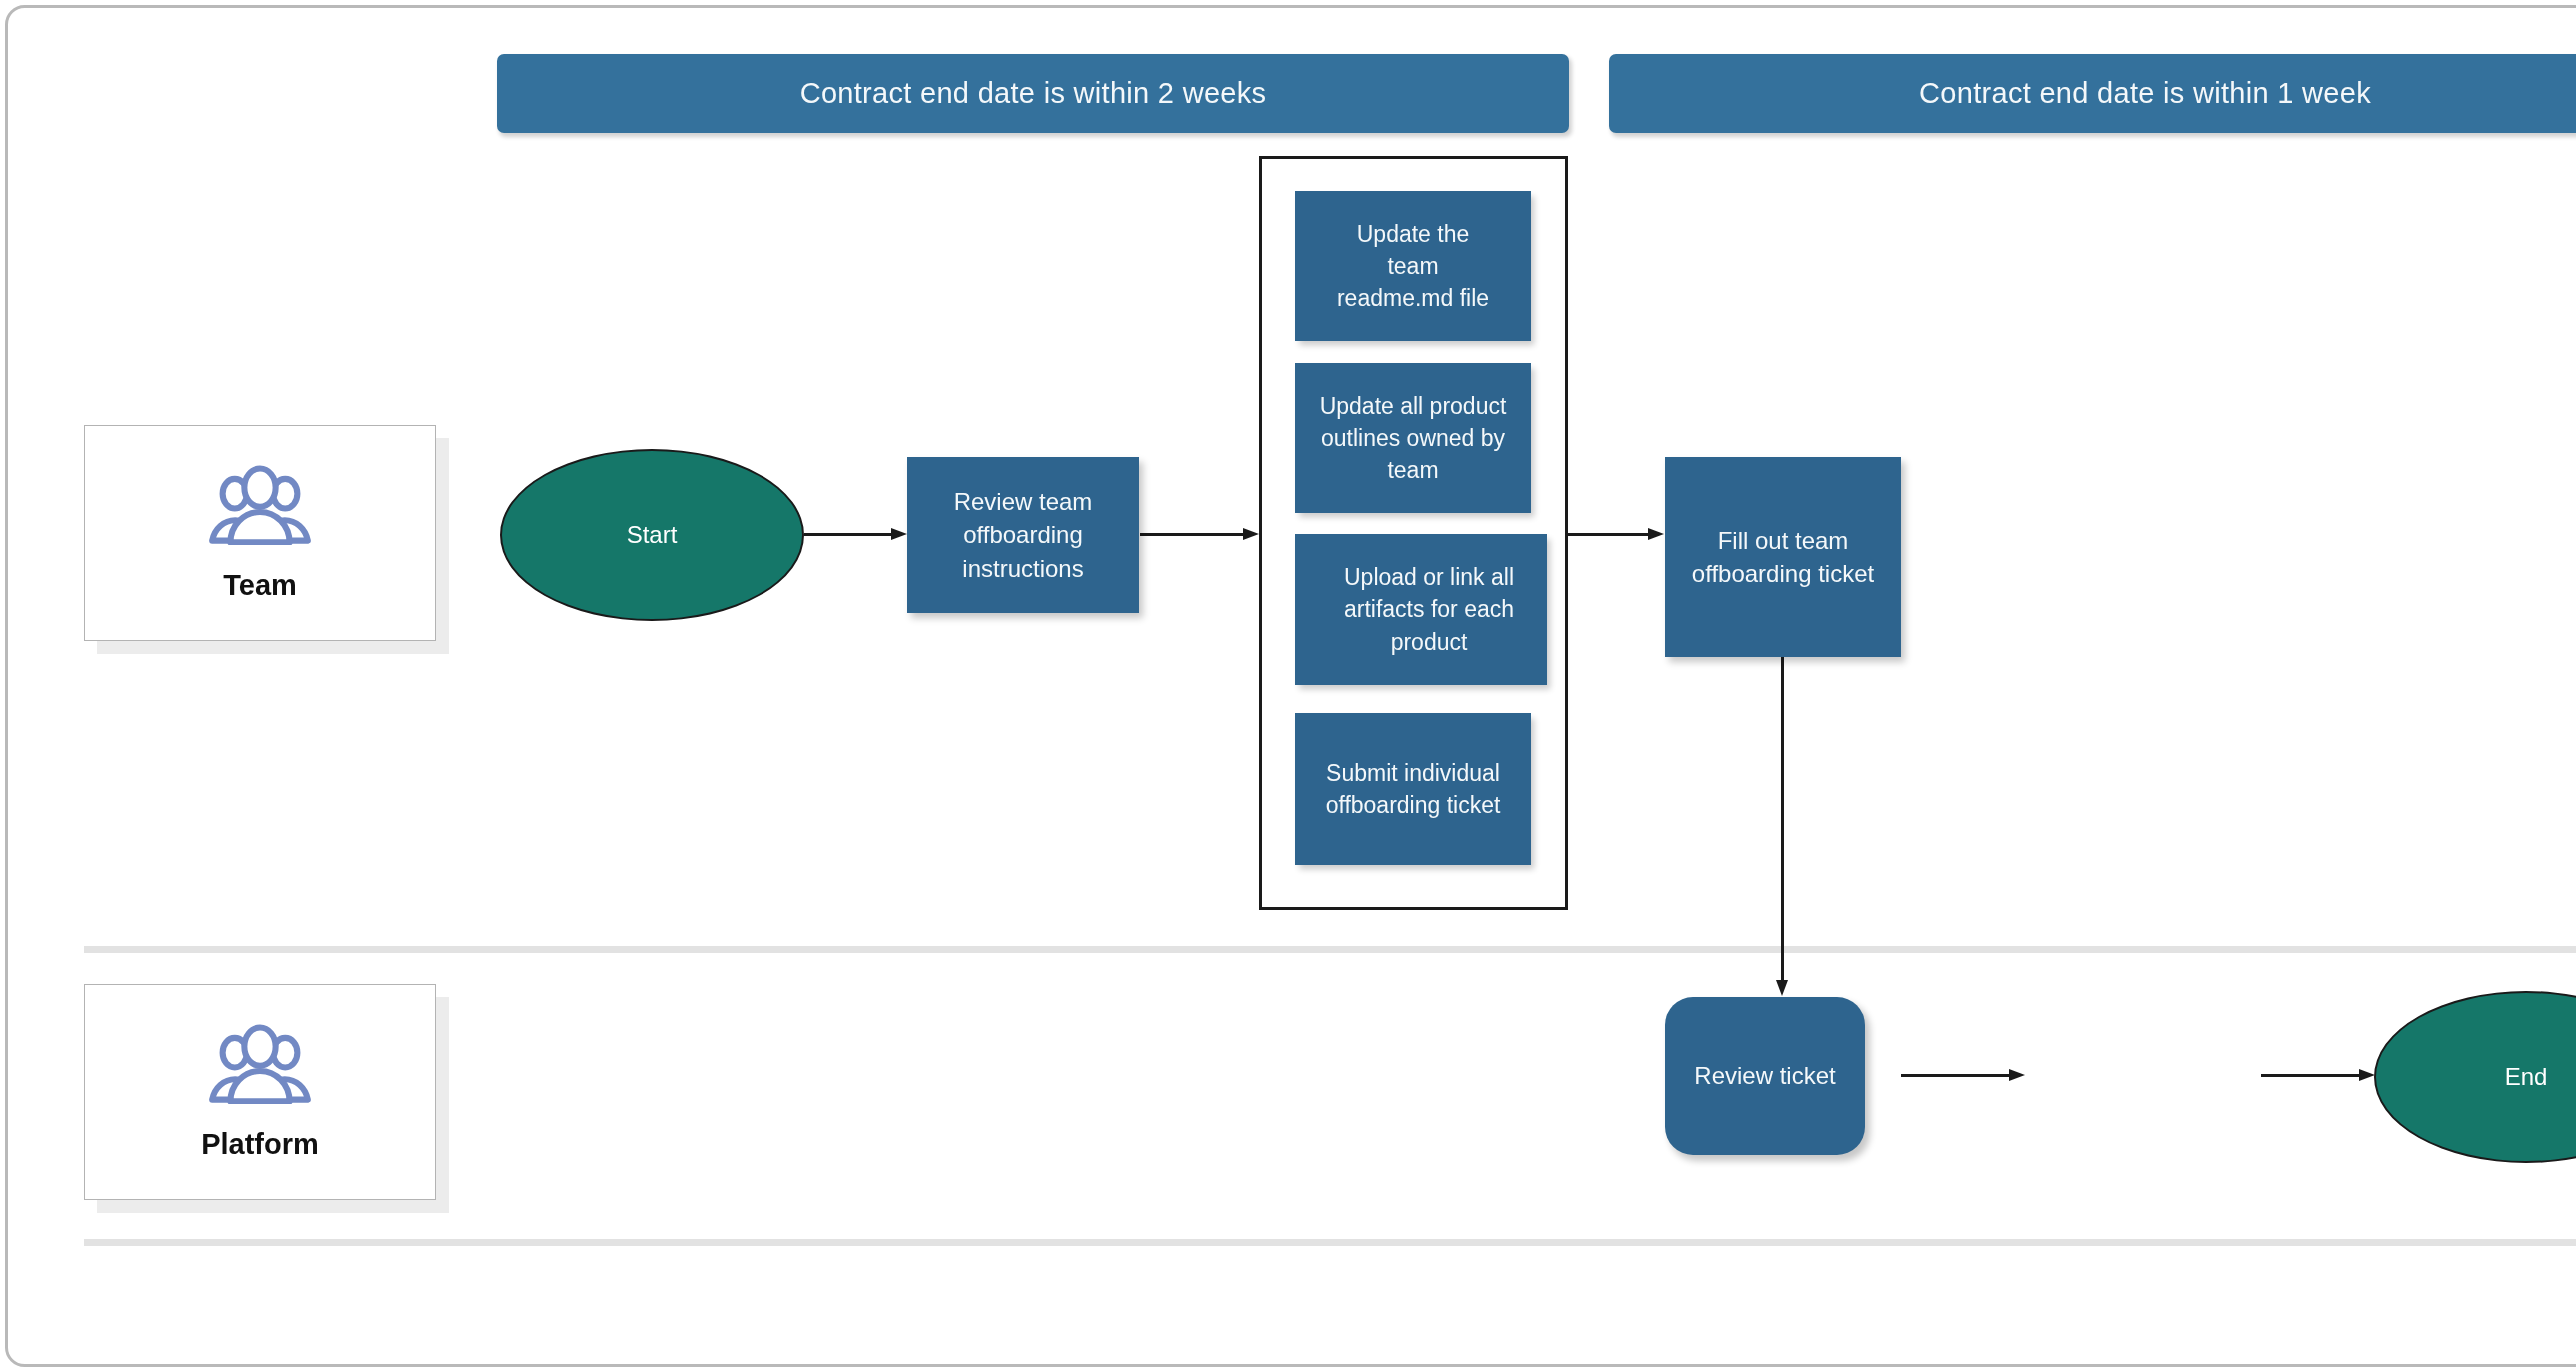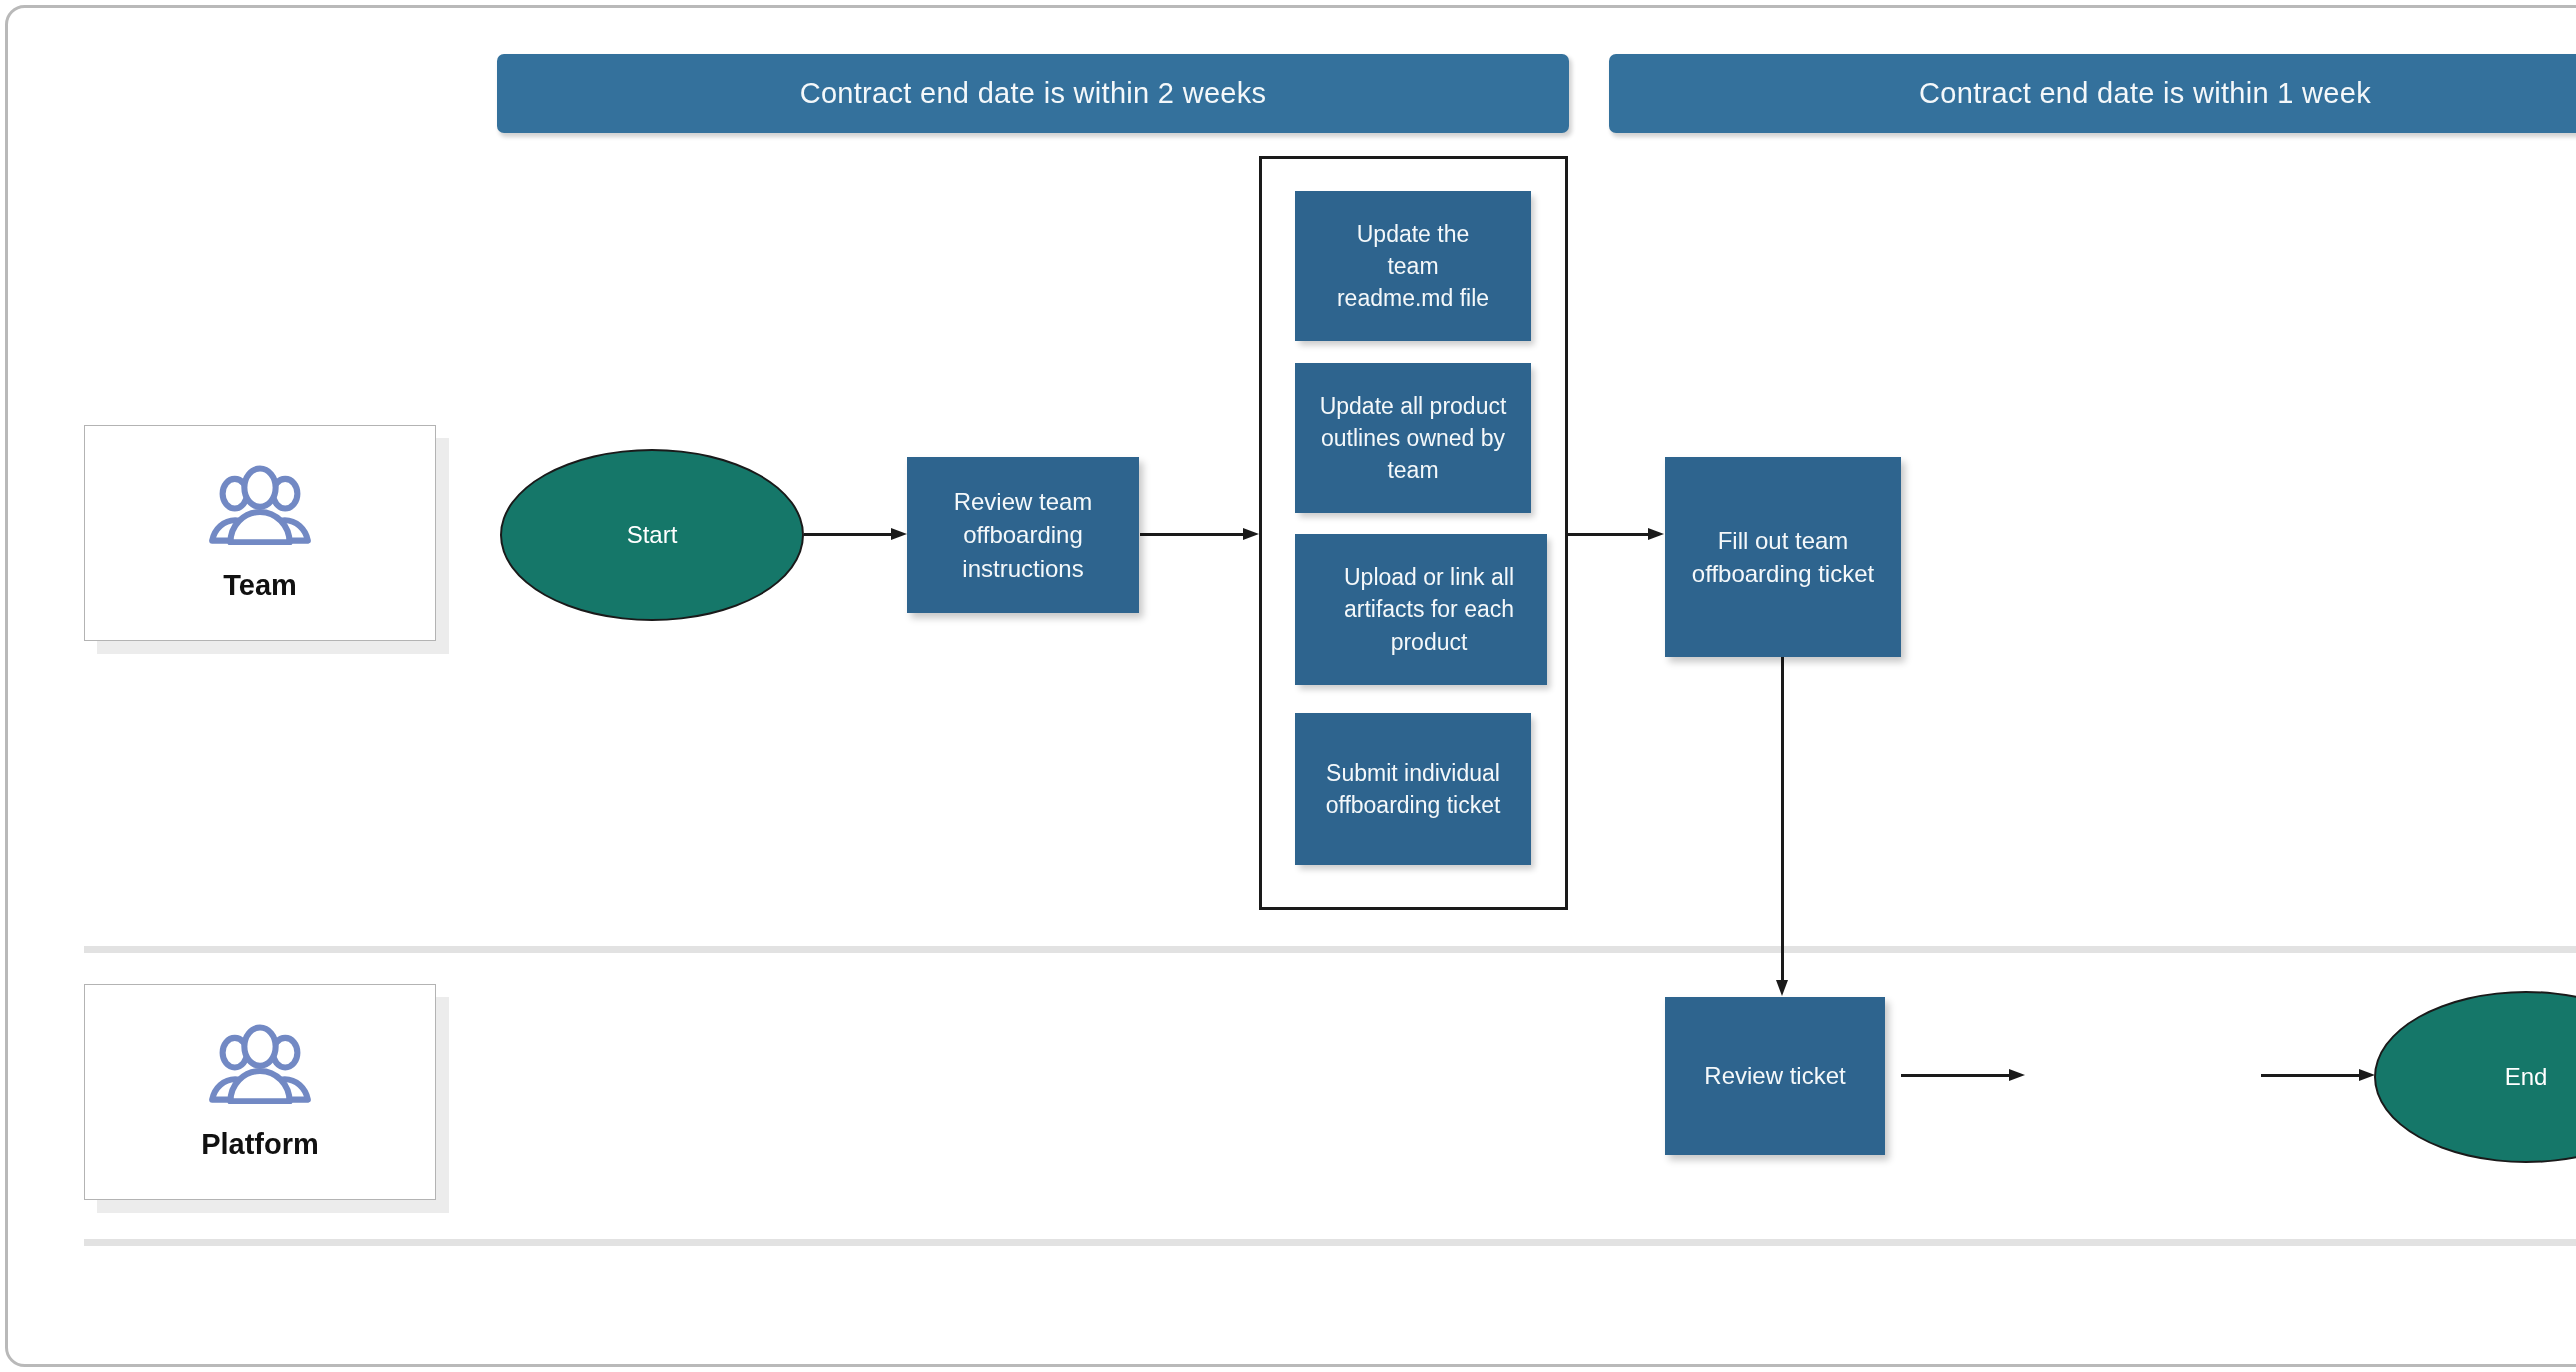--- a/index.html
+++ b/index.html
@@ -90,21 +90,21 @@
     color: var(--box-text, #F4F8FA);
     font-size: 24px;
     line-height: 1.38;
     z-index: 5;
   }
   .process span { display: inline-block; }
   .review-instructions { left: 907px; top: 457px;  width: 232px; height: 156px; }
   .review-instructions span { max-width: 155px; }
   .fill-ticket         { left: 1665px; top: 457px;  width: 236px; height: 200px; }
   .fill-ticket span    { max-width: 206px; }
-  .review-ticket       { left: 1665px; top: 997px; width: 220px; height: 158px; }
+  .review-ticket       { left: 1665px; top: 997px; width: 200px; height: 158px; border-radius: 28px; }
   .update-atlas        { left: 2025px; top: 997px; width: 236px; height: 158px; }
 
   
   .subtask-group {
     position: absolute;
     left: 1259px; top: 156px;
     width: 309px; height: 754px;
     border: 3.1px solid var(--outline, #1A1A1A);
     background: #ffffff;
     box-sizing: border-box;

